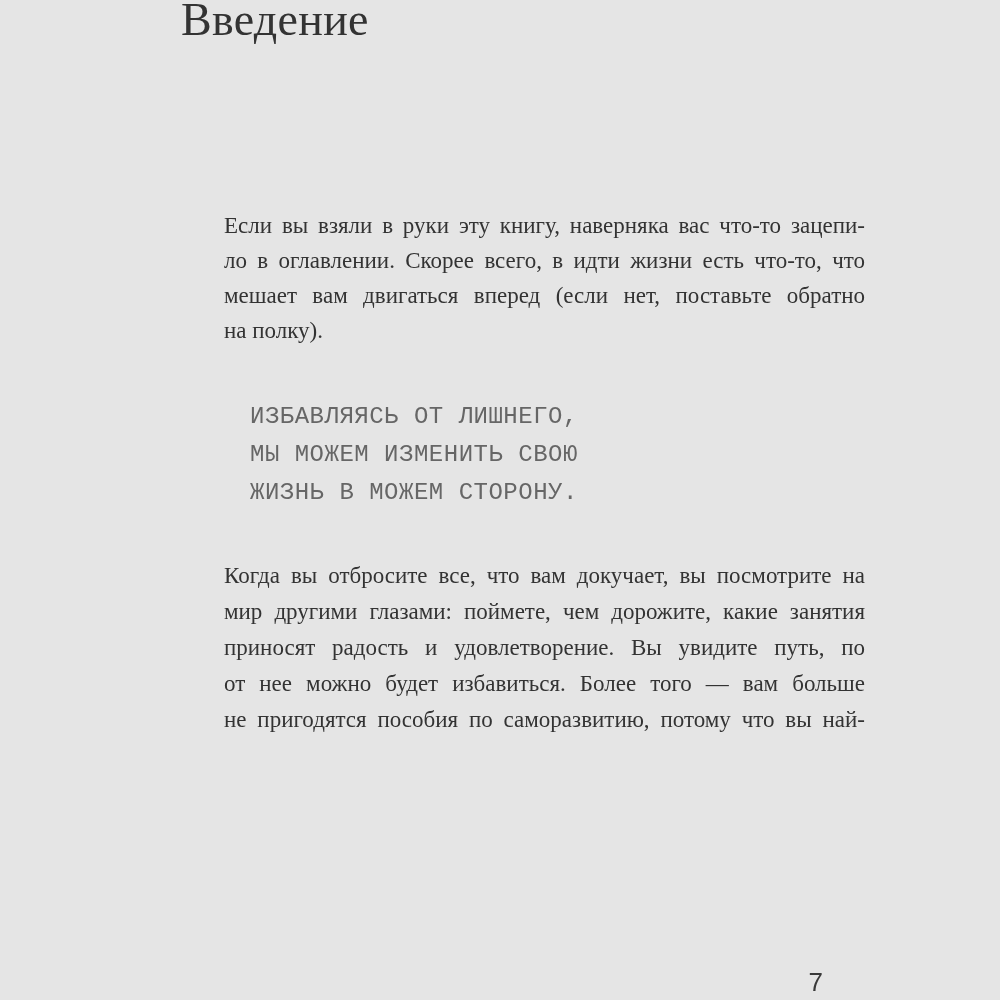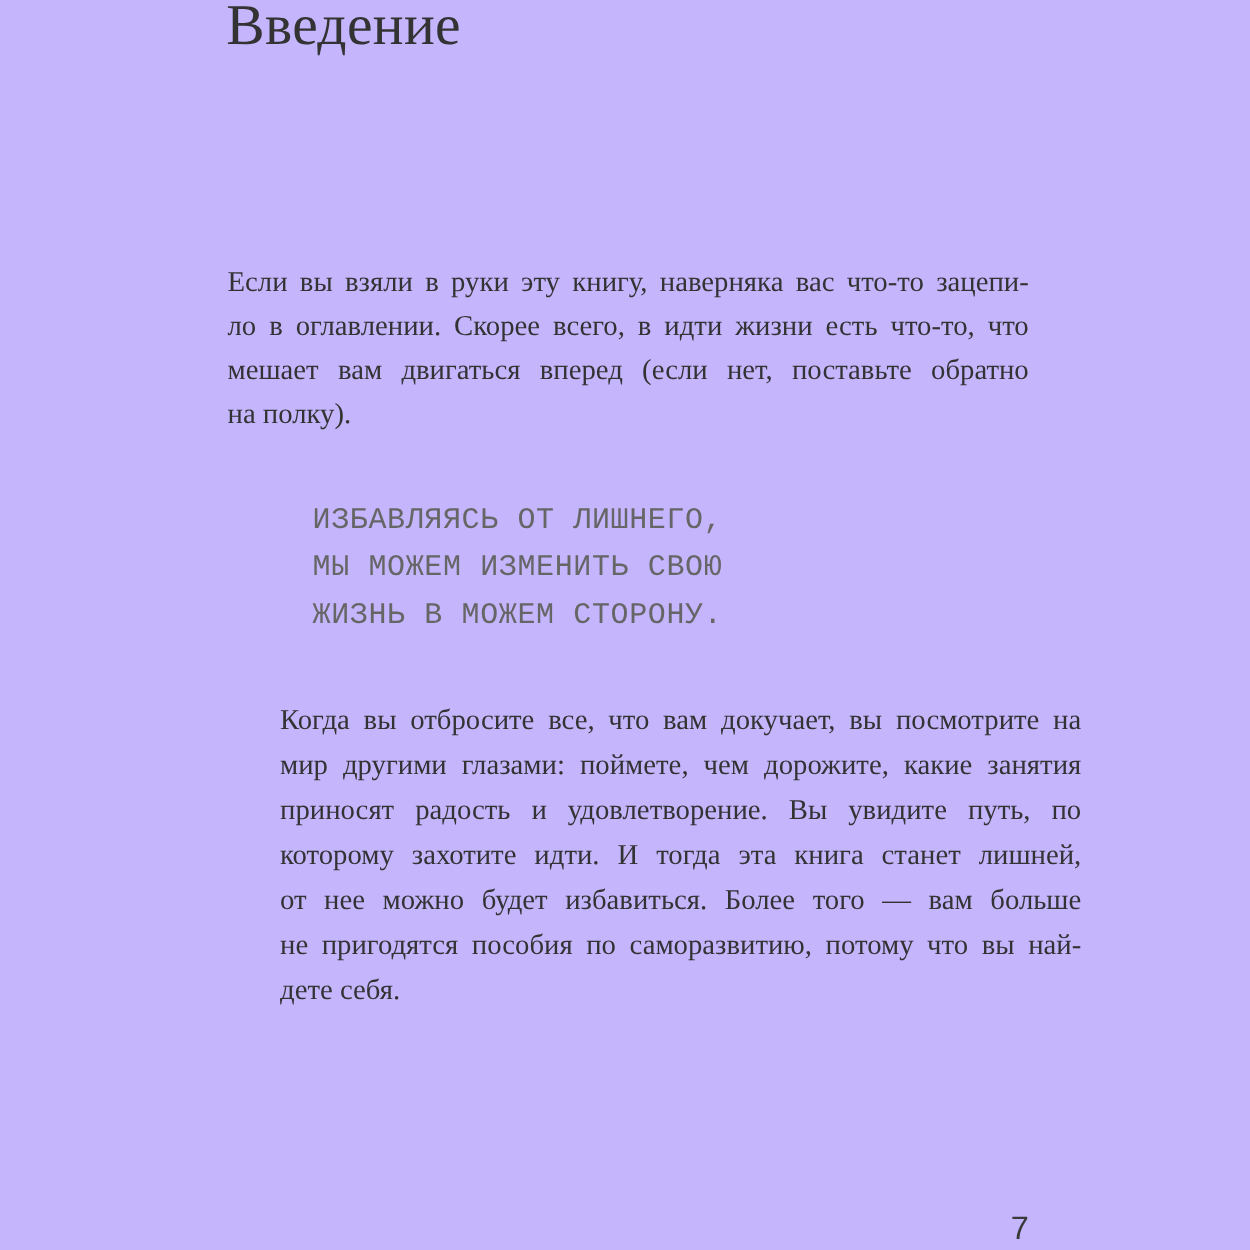--- a/index.html
+++ b/index.html
@@ -4,21 +4,21 @@
 <style>
   html, body {
     margin: 0;
     padding: 0;
     background: #ffffff;
   }
   .page {
     position: relative;
     width: 1000px;
     height: 1000px;
-    background: #c4b5fd;
+    background: #e5e5e5;
     overflow: hidden;
     font-family: "Liberation Serif", serif;
     color: #333333;
   }
   .chapter-title {
     position: absolute;
     left: 181px;
     top: -6px;
     margin: 0;
     font-size: 46px;
@@ -27,21 +27,21 @@
     letter-spacing: 0.3px;
     color: #333333;
   }
   .para {
     position: absolute;
     left: 182px;
     width: 641px;
     font-size: 23px;
     color: #333333;
   }
-  .para-1 { top: 208px; line-height: 35px; }
+  .para-1 { top: 208px; line-height: 35px; margin-left: 42px; }
   .para-2 { top: 558px; line-height: 36px; margin-left: 42px; }
   .para .jline {
     text-align: justify;
     text-align-last: justify;
   }
   .pull-quote {
     position: absolute;
     left: 250px;
     top: 398px;
     width: 560px;
@@ -82,21 +82,19 @@
   <div class="pull-quote">
       <div>ИЗБАВЛЯЯСЬ ОТ ЛИШНЕГО,</div>
       <div>МЫ МОЖЕМ ИЗМЕНИТЬ СВОЮ</div>
       <div>ЖИЗНЬ В МОЖЕМ СТОРОНУ.</div>
     </div>
 
   <div class="para para-2 justify">
       <div class="jline">Когда вы отбросите все, что вам докучает, вы посмотрите на</div>
       <div class="jline">мир другими глазами: поймете, чем дорожите, какие занятия</div>
       <div class="jline">приносят радость и удовлетворение. Вы увидите путь, по</div>
-      <div class="jline">которому захотите идти. И тогда эта книга станет лишней,</div>
       <div class="jline">от нее можно будет избавиться. Более того — вам больше</div>
       <div class="jline">не пригодятся пособия по саморазвитию, потому что вы най-</div>
-      <div>дете себя.</div>
     </div>
 
   <div class="page-number">7</div>
 
 </div>
 
 </body></html>

